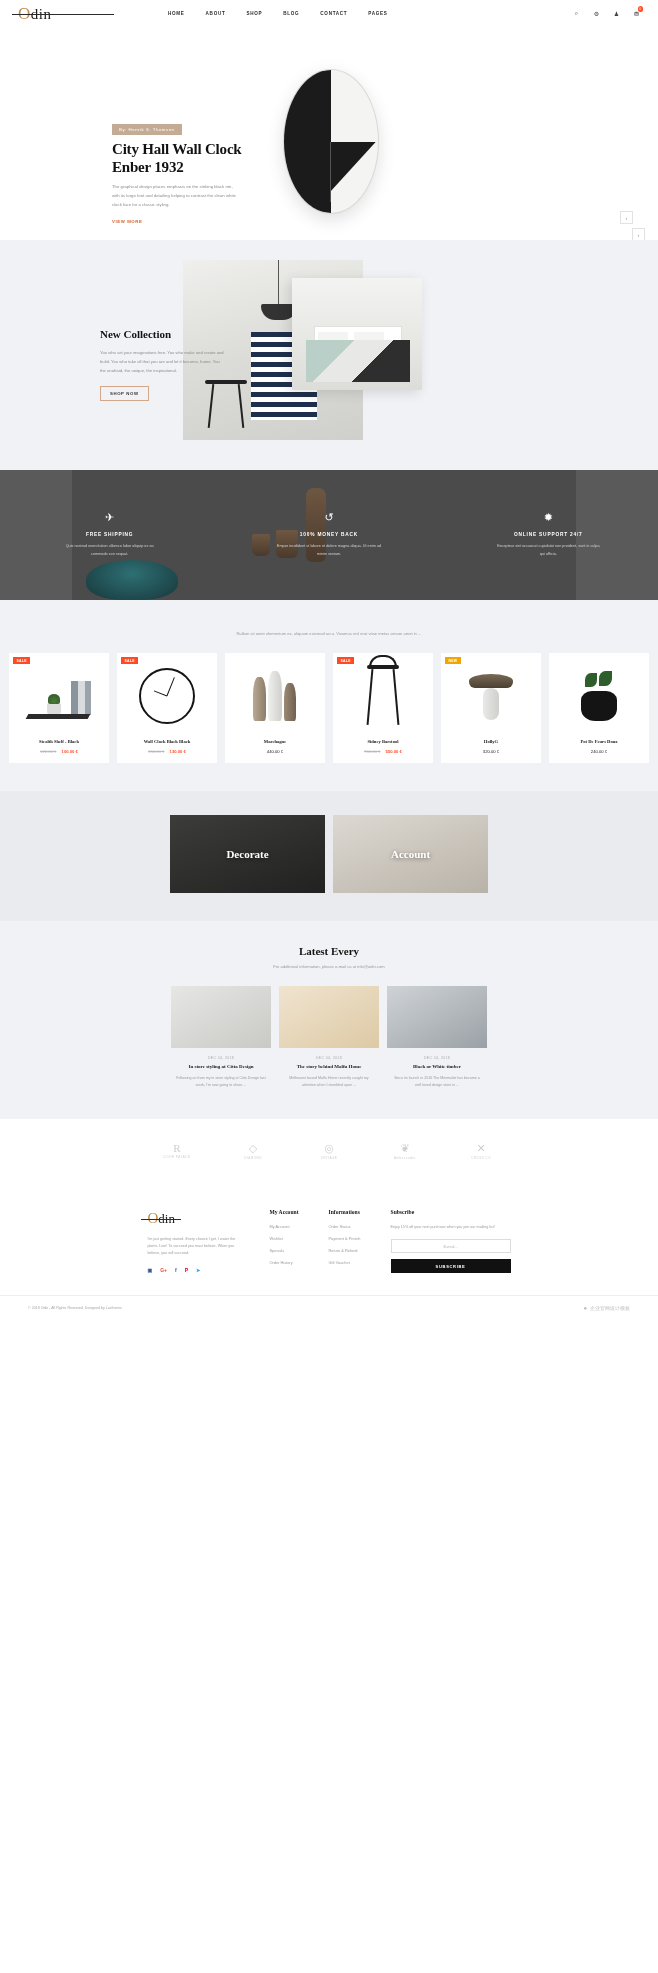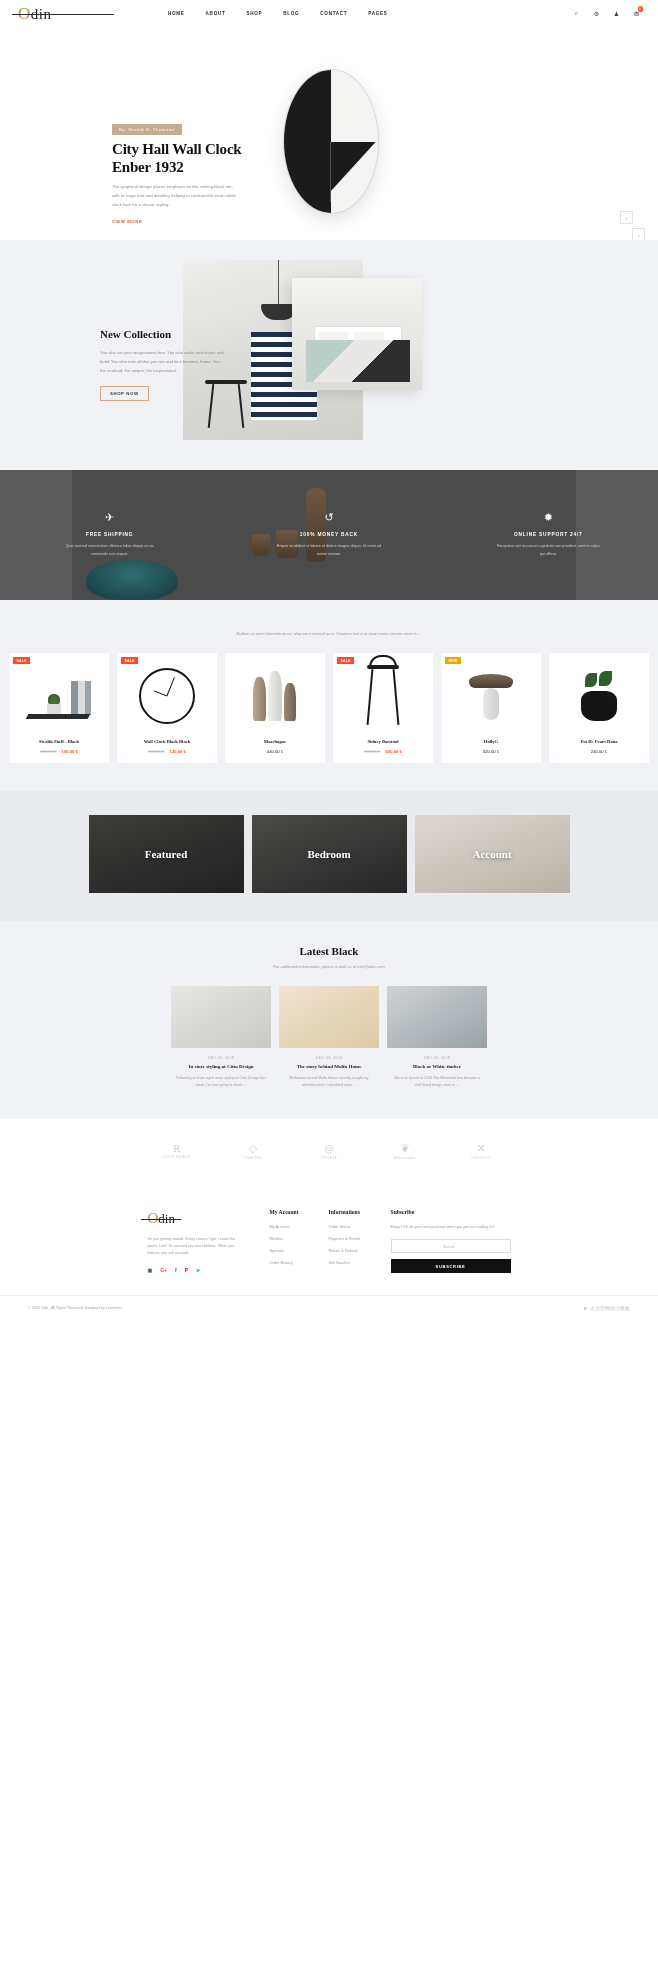--- a/index.html
+++ b/index.html
@@ -393,33 +393,30 @@
           <span class="only-p">240.00 €</span>
         </div>
       </div>
 
     </div>
   </div>
 
   <div class="cats">
     <div class="cat-grid">
       <div class="cat c1">
-        <span>Featured</span>
-      </div>
-      <div class="cat c2">
-        <span>Bedroom</span>
+        <span>Decorate</span>
       </div>
       <div class="cat c3">
         <span>Account</span>
       </div>
     </div>
   </div>
 
   <div class="blog">
-    <div class="sec-h2">Latest Black</div>
+    <div class="sec-h2">Latest Every</div>
     <div class="sec-sub">For additional information, please e-mail us at info@odin.com</div>
     <div class="bgrid">
       <div class="bcard">
         <div class="bimg b1"></div>
         <div class="bdate">DEC 04, 2018</div>
         <div class="btitle">In store styling at Citta Design</div>
         <div class="bexc">Following on from my in store styling at Citta Design last week, I'm now going to share ...</div>
       </div>
       <div class="bcard">
         <div class="bimg b2"></div>

